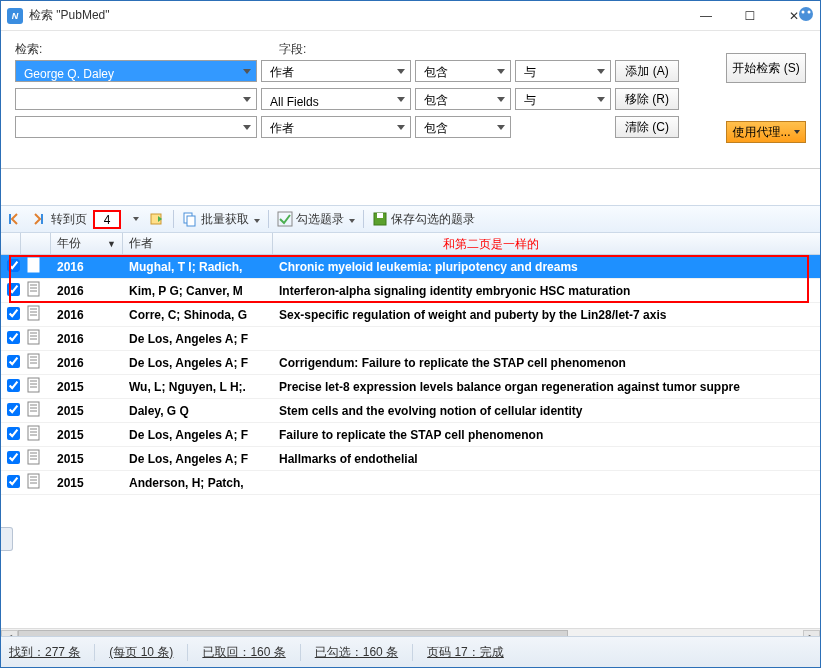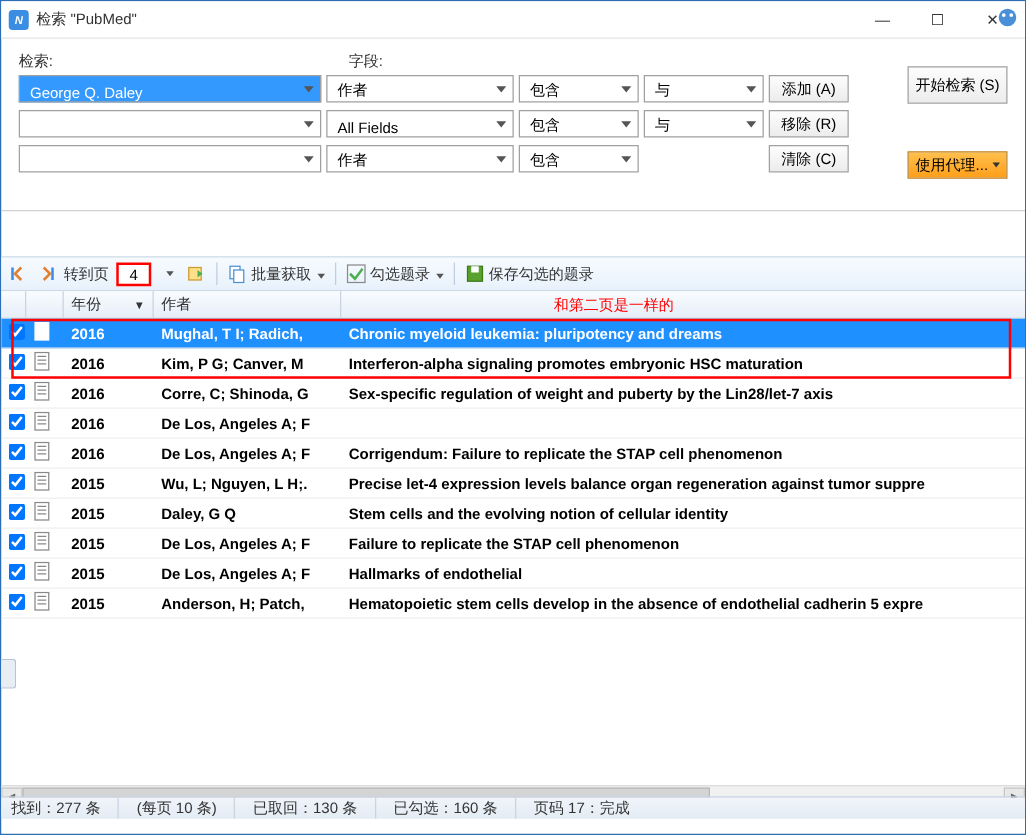--- a/index.html
+++ b/index.html
@@ -35,21 +35,21 @@
 .annotation { position: absolute; color: #ff0000; left: 442px; top: 0; line-height: 22px; }
 .rows { }
 .row { height: 24px; display: flex; align-items: center; border-bottom: 1px solid #f0f0f0; }
 .row .cell { padding: 0 6px; white-space: nowrap; overflow: hidden; }
 .row.selected { background: #1e90ff; color: #fff; }
 .row.selected .doc-icon rect{ stroke:#fff; }
 .row.selected .doc-icon line{ stroke:#fff; }
 .row .bold { font-weight: bold; }
 .row input[type=checkbox]{ margin:0; }
 .redbox { position:absolute; border:2px solid #ff0000; pointer-events:none; }
-.statusbar { position: absolute; bottom: 12px; left: 0; right: 0; height: 18px; background: linear-gradient(#f1f5fa,#e3ebf4); border-top: 1px solid #c8d4e2; display: flex; align-items: center; padding: 0 8px; gap: 14px; color: #333; }
+.statusbar { position: absolute; bottom: 0; left: 0; right: 0; height: 31px; background: linear-gradient(#f1f5fa,#e3ebf4); border-top: 1px solid #c8d4e2; display: flex; align-items: center; padding: 0 8px; gap: 14px; color: #333; text-decoration: underline; }
 .statusbar .cell { border-right: 1px solid #c8d4e2; padding-right: 14px; }
 .hscroll { position:absolute; bottom:22px; left:0; right:0; height:17px; background:#f1f1f1; border-top:1px solid #dcdcdc; display:flex; align-items:center; }
 .hscroll .arrow{ width:17px;height:15px;background:#e8e8e8;border:1px solid #c8c8c8;display:flex;align-items:center;justify-content:center;font-size:9px;color:#666; }
 .hscroll .track{ flex:1; height:15px; position:relative; }
 .hscroll .thumb{ position:absolute; left:0; width:70%; height:15px; background:#d4d4d4; border:1px solid #b8b8b8; }
 .sidehandle{ position:absolute; left:0; top:526px; width:12px; height:24px; background:#e9eef5;border:1px solid #b8c4d4;border-left:0;border-radius:0 3px 3px 0; }
 .info-icon{position:absolute;right:6px;top:5px;width:16px;height:16px;}
 .tb-sep{width:1px;height:18px;background:#c0cde0;margin:0 2px;}
 .dropdown-mini::after{content:"";display:inline-block;margin-left:2px;border-left:3px solid transparent;border-right:3px solid transparent;border-top:4px solid #555;}
 </style>
@@ -220,21 +220,21 @@
     <div class="row">
       <div class="cell colw-chk" style="width:20px;text-align:center;"><input type="checkbox" checked="" style=""></div>
       <div class="cell colw-ico" style="width:30px;"><svg class="doc-icon" width="14" height="16">
           <rect x="1" y="1" width="11" height="14" fill="#fff" stroke="#888"></rect>
           <line x1="3" y1="4" x2="10" y2="4" stroke="#888"></line>
           <line x1="3" y1="7" x2="10" y2="7" stroke="#888"></line>
           <line x1="3" y1="10" x2="10" y2="10" stroke="#888"></line>
         </svg></div>
       <div class="cell colw-year bold" style="width:72px;">2016</div>
       <div class="cell colw-auth bold" style="width:150px;">Kim, P G; Canver, M</div>
-      <div class="cell colw-title bold">Interferon-alpha signaling promotes embryonic HSC maturation</div>
+      <div class="cell colw-title bold">Interferon-alpha signaling identity embryonic HSC maturation</div>
     </div>
     <div class="row">
       <div class="cell colw-chk" style="width:20px;text-align:center;"><input type="checkbox" checked="" style=""></div>
       <div class="cell colw-ico" style="width:30px;"><svg class="doc-icon" width="14" height="16">
           <rect x="1" y="1" width="11" height="14" fill="#fff" stroke="#888"></rect>
           <line x1="3" y1="4" x2="10" y2="4" stroke="#888"></line>
           <line x1="3" y1="7" x2="10" y2="7" stroke="#888"></line>
           <line x1="3" y1="10" x2="10" y2="10" stroke="#888"></line>
         </svg></div>
       <div class="cell colw-year bold" style="width:72px;">2016</div>
@@ -267,21 +267,21 @@
     <div class="row">
       <div class="cell colw-chk" style="width:20px;text-align:center;"><input type="checkbox" checked="" style=""></div>
       <div class="cell colw-ico" style="width:30px;"><svg class="doc-icon" width="14" height="16">
           <rect x="1" y="1" width="11" height="14" fill="#fff" stroke="#888"></rect>
           <line x1="3" y1="4" x2="10" y2="4" stroke="#888"></line>
           <line x1="3" y1="7" x2="10" y2="7" stroke="#888"></line>
           <line x1="3" y1="10" x2="10" y2="10" stroke="#888"></line>
         </svg></div>
       <div class="cell colw-year bold" style="width:72px;">2015</div>
       <div class="cell colw-auth bold" style="width:150px;">Wu, L; Nguyen, L H;.</div>
-      <div class="cell colw-title bold">Precise let-4 expression levels balance organ regeneration against tumor suppre</div>
+      <div class="cell colw-title bold">Precise let-8 expression levels balance organ regeneration against tumor suppre</div>
     </div>
     <div class="row">
       <div class="cell colw-chk" style="width:20px;text-align:center;"><input type="checkbox" checked="" style=""></div>
       <div class="cell colw-ico" style="width:30px;"><svg class="doc-icon" width="14" height="16">
           <rect x="1" y="1" width="11" height="14" fill="#fff" stroke="#888"></rect>
           <line x1="3" y1="4" x2="10" y2="4" stroke="#888"></line>
           <line x1="3" y1="7" x2="10" y2="7" stroke="#888"></line>
           <line x1="3" y1="10" x2="10" y2="10" stroke="#888"></line>
         </svg></div>
       <div class="cell colw-year bold" style="width:72px;">2015</div>
@@ -315,33 +315,32 @@
     <div class="row">
       <div class="cell colw-chk" style="width:20px;text-align:center;"><input type="checkbox" checked="" style=""></div>
       <div class="cell colw-ico" style="width:30px;"><svg class="doc-icon" width="14" height="16">
           <rect x="1" y="1" width="11" height="14" fill="#fff" stroke="#888"></rect>
           <line x1="3" y1="4" x2="10" y2="4" stroke="#888"></line>
           <line x1="3" y1="7" x2="10" y2="7" stroke="#888"></line>
           <line x1="3" y1="10" x2="10" y2="10" stroke="#888"></line>
         </svg></div>
       <div class="cell colw-year bold" style="width:72px;">2015</div>
       <div class="cell colw-auth bold" style="width:150px;">Anderson, H; Patch,</div>
-      <div class="cell colw-title bold">Hematopoietic stem cells develop in the absence of endothelial cadherin 5 expre</div>
     </div>
   </div>
 
 <div class="sidehandle"></div>
 
 <div class="hscroll">
   <div class="arrow">◄</div>
   <div class="track">
       <div class="thumb"></div>
     </div>
   <div class="arrow">►</div>
 </div>
 
 <div class="statusbar">
   <div class="cell">找到：277 条</div>
   <div class="cell">(每页 10 条)</div>
-  <div class="cell">已取回：130 条</div>
+  <div class="cell">已取回：160 条</div>
   <div class="cell">已勾选：160 条</div>
   <div>页码 17：完成</div>
 </div>
 
 </body></html>

